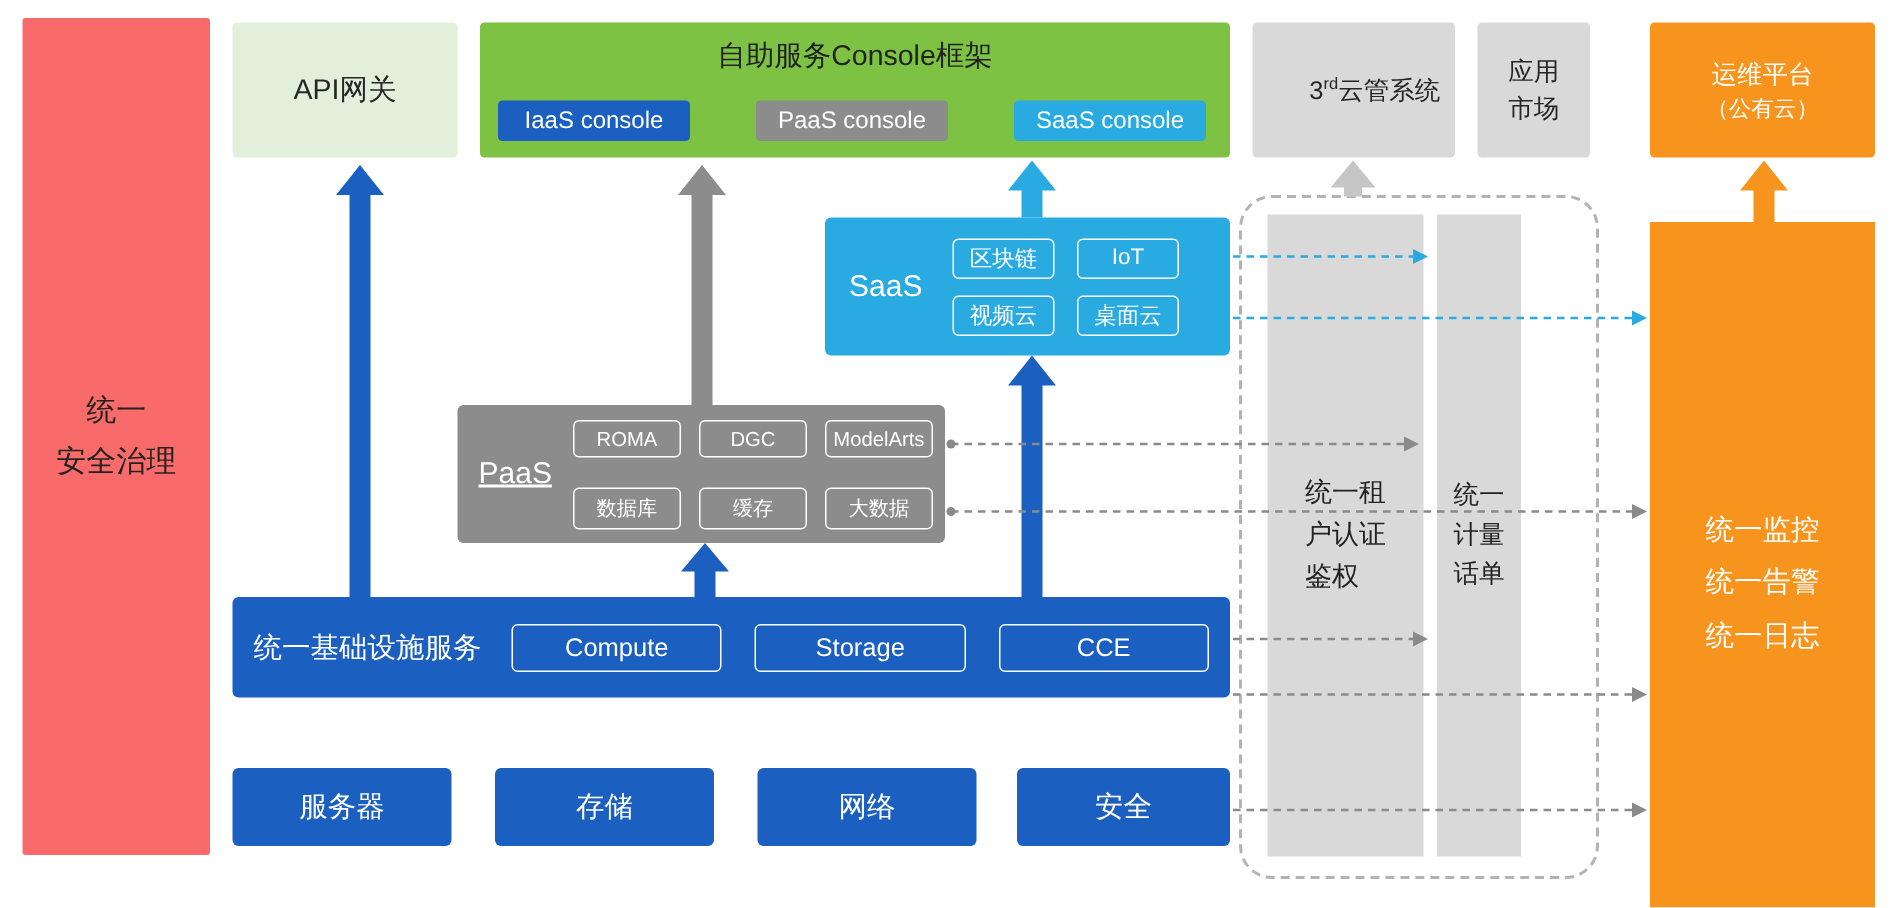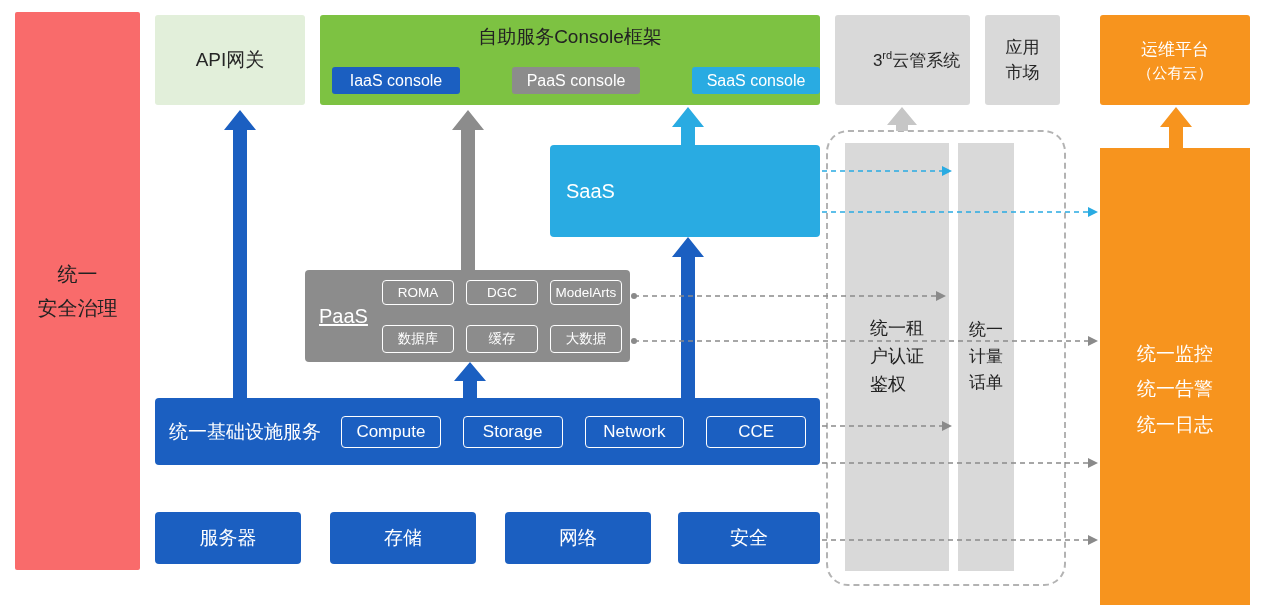--- a/index.html
+++ b/index.html
@@ -12,21 +12,21 @@
   .tc { text-align:center; }
 
   
   .red-bar { left:15px; top:12px; width:125px; height:558px; background:#F96B6B; border-radius:2px; }
   .red-bar .lbl { font-size:20px; line-height:1.7; color:#222; }
 
   
   .api-box { left:155px; top:15px; width:150px; height:90px; background:#E2EFDA; border-radius:3px; font-size:19px; }
   .console-frame { left:320px; top:15px; width:500px; height:90px; background:#7DC242; border-radius:3px; }
   .console-title { padding-top:9px; font-size:19px; text-align:center; color:#222; }
-  .console-row { position:absolute; left:12px; right:0; bottom:11px; display:flex; justify-content:space-between; }
+  .console-row { position:absolute; left:12px; right:16px; bottom:11px; display:flex; justify-content:space-between; }
   .console-chip { width:128px; height:27px; border-radius:3px; color:#fff; font-size:16px; display:flex; align-items:center; justify-content:center; }
   .chip-iaas { background:#1B5FC1; }
   .chip-paas { background:#8C8C8C; }
   .chip-saas { background:#29ABE2; }
   .third-box { left:835px; top:15px; width:135px; height:90px; background:#D9D9D9; border-radius:3px; font-size:17px;padding-left:28px; }
   .third-box sup { font-size:11px; }
   .market-box { left:985px; top:15px; width:75px; height:90px; background:#D9D9D9; border-radius:3px; font-size:17px; line-height:1.5; }
   .om-box { left:1100px; top:15px; width:150px; height:90px; background:#F7941E; border-radius:3px; flex-direction:column; }
   .om-box .l1 { font-size:17px; color:#fff; line-height:1.5; }
   .om-box .l2 { font-size:15px; color:#fff; line-height:1.4; }
@@ -100,40 +100,45 @@
     <div class="l2">（公有云）</div>
   </div>
 
   <div class="abs center market-box">
     <div class="pre tc">应用
 市场</div>
   </div>
 
   <div class="abs saas-box">
     <div class="saas-label">SaaS</div>
+    <div class="saas-grid">
+      <div class="tag">区块链</div>
+      <div class="tag">IoT</div>
+      <div class="tag">视频云</div>
+      <div class="tag">桌面云</div>
+    </div>
   </div>
 
   <div class="abs paas-box">
     <div class="paas-label">PaaS</div>
     <div class="paas-grid">
       <div class="tag">ROMA</div>
       <div class="tag">DGC</div>
       <div class="tag">ModelArts</div>
       <div class="tag">数据库</div>
       <div class="tag">缓存</div>
       <div class="tag">大数据</div>
     </div>
   </div>
 
   <div class="abs iaas-box">
     <div class="iaas-label">统一基础设施服务</div>
     <div class="iaas-chips">
       <div class="tag">Compute</div>
       <div class="tag">Storage</div>
-      <div class="tag">Network</div>
       <div class="tag">CCE</div>
     </div>
   </div>
 
   <div class="abs center hw hw2">存储</div>
   <div class="abs center hw hw1">服务器</div>
   <div class="abs center hw hw3">网络</div>
   <div class="abs center hw hw4">安全</div>
 
   <div class="abs dash-group"></div>

